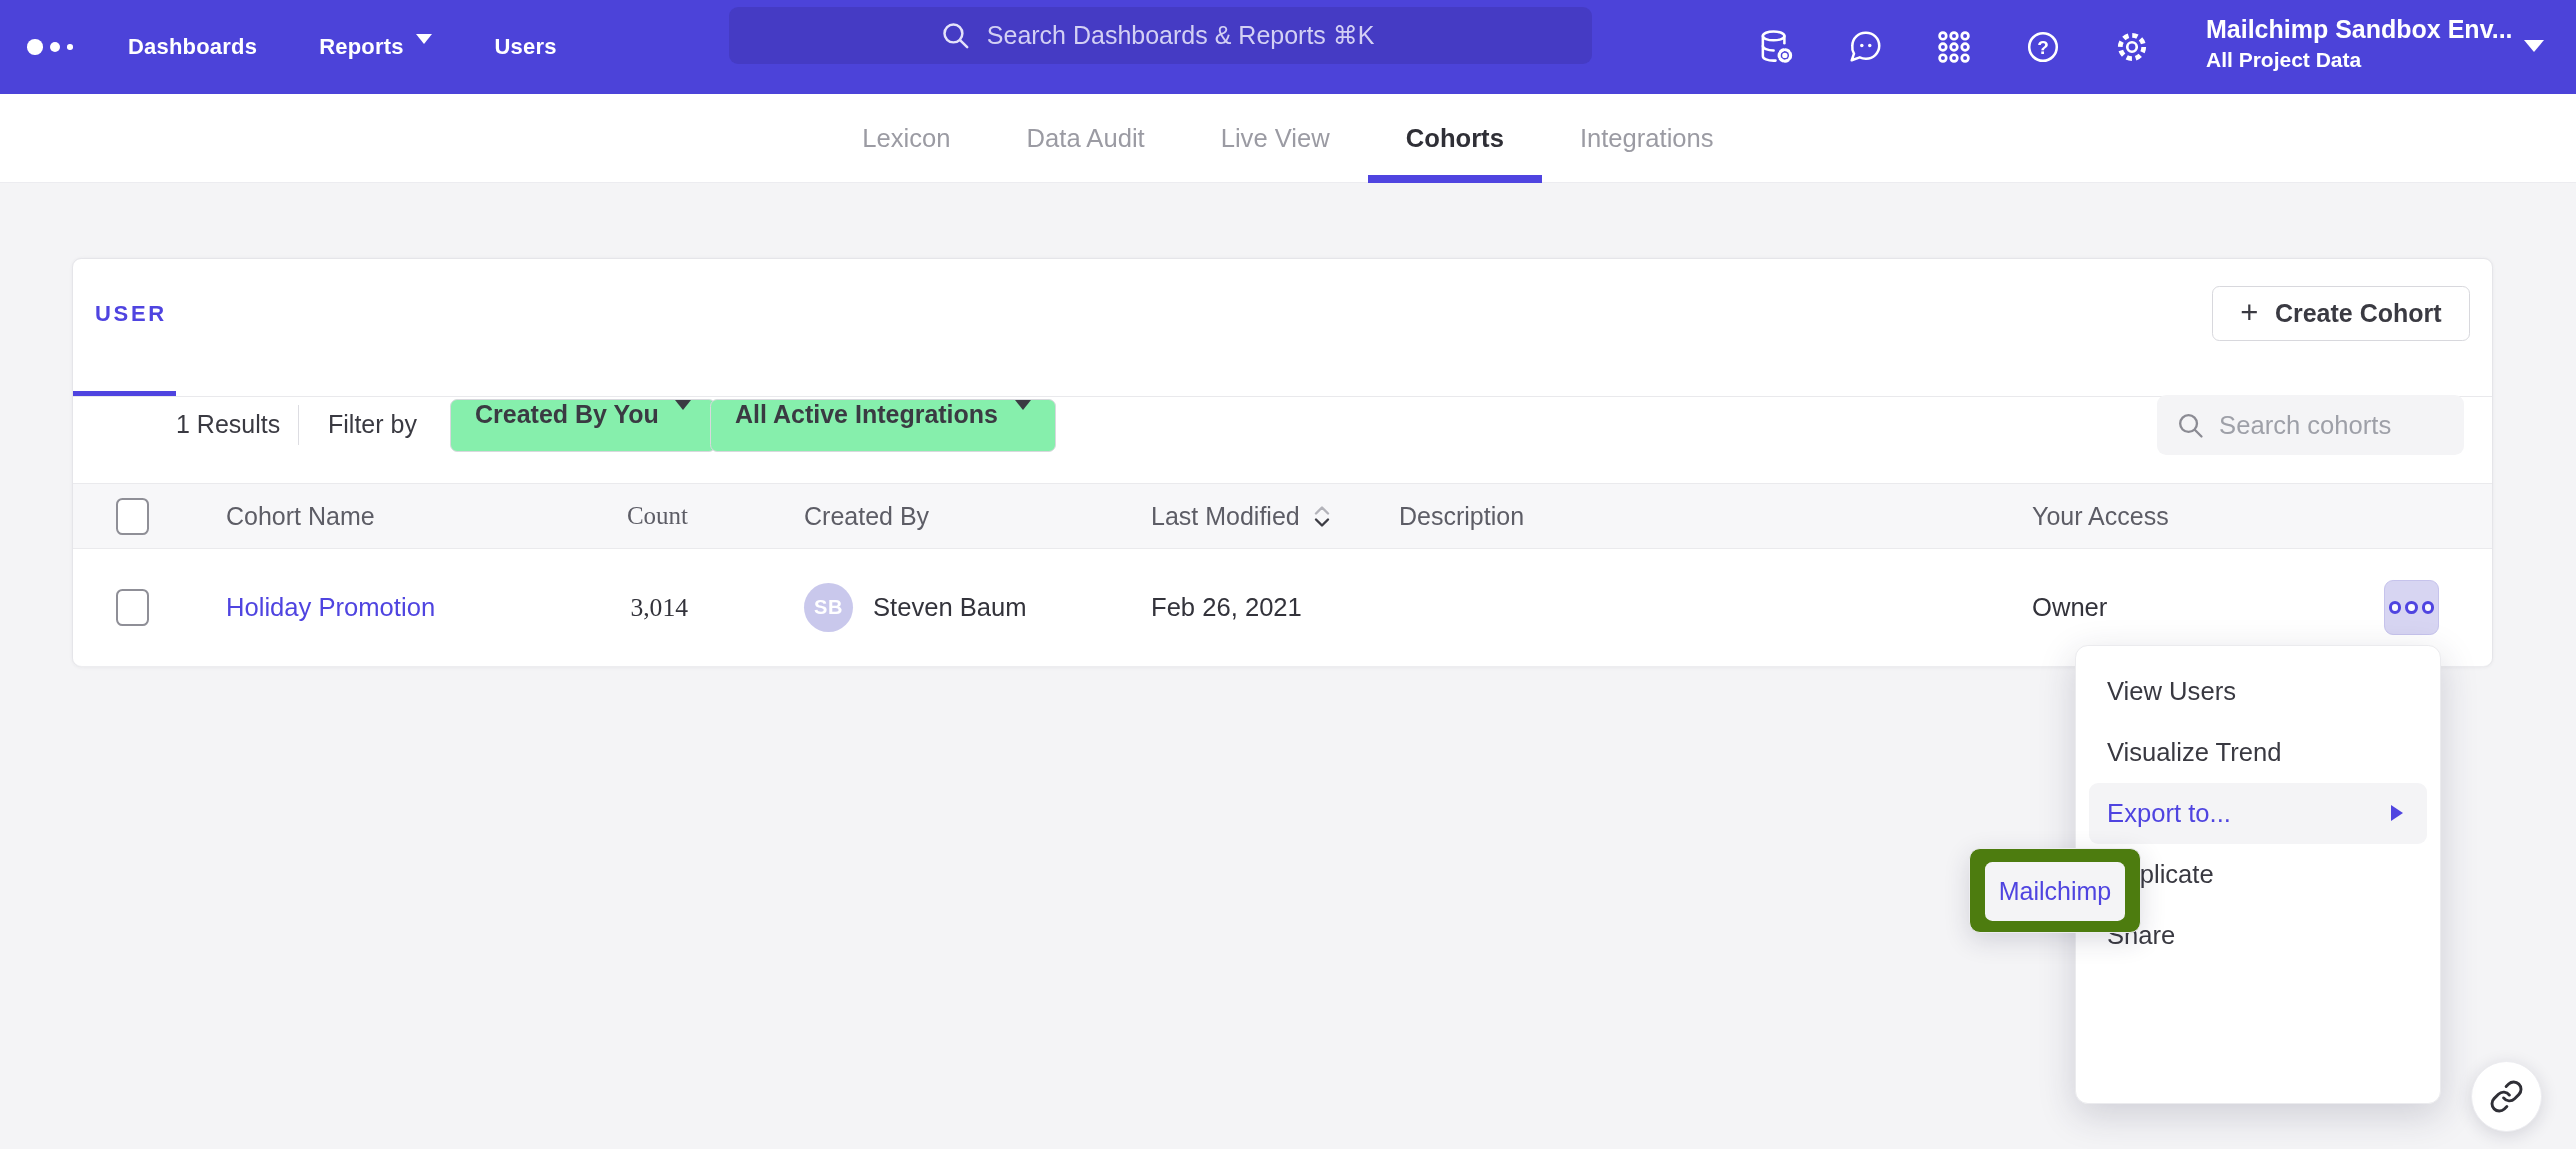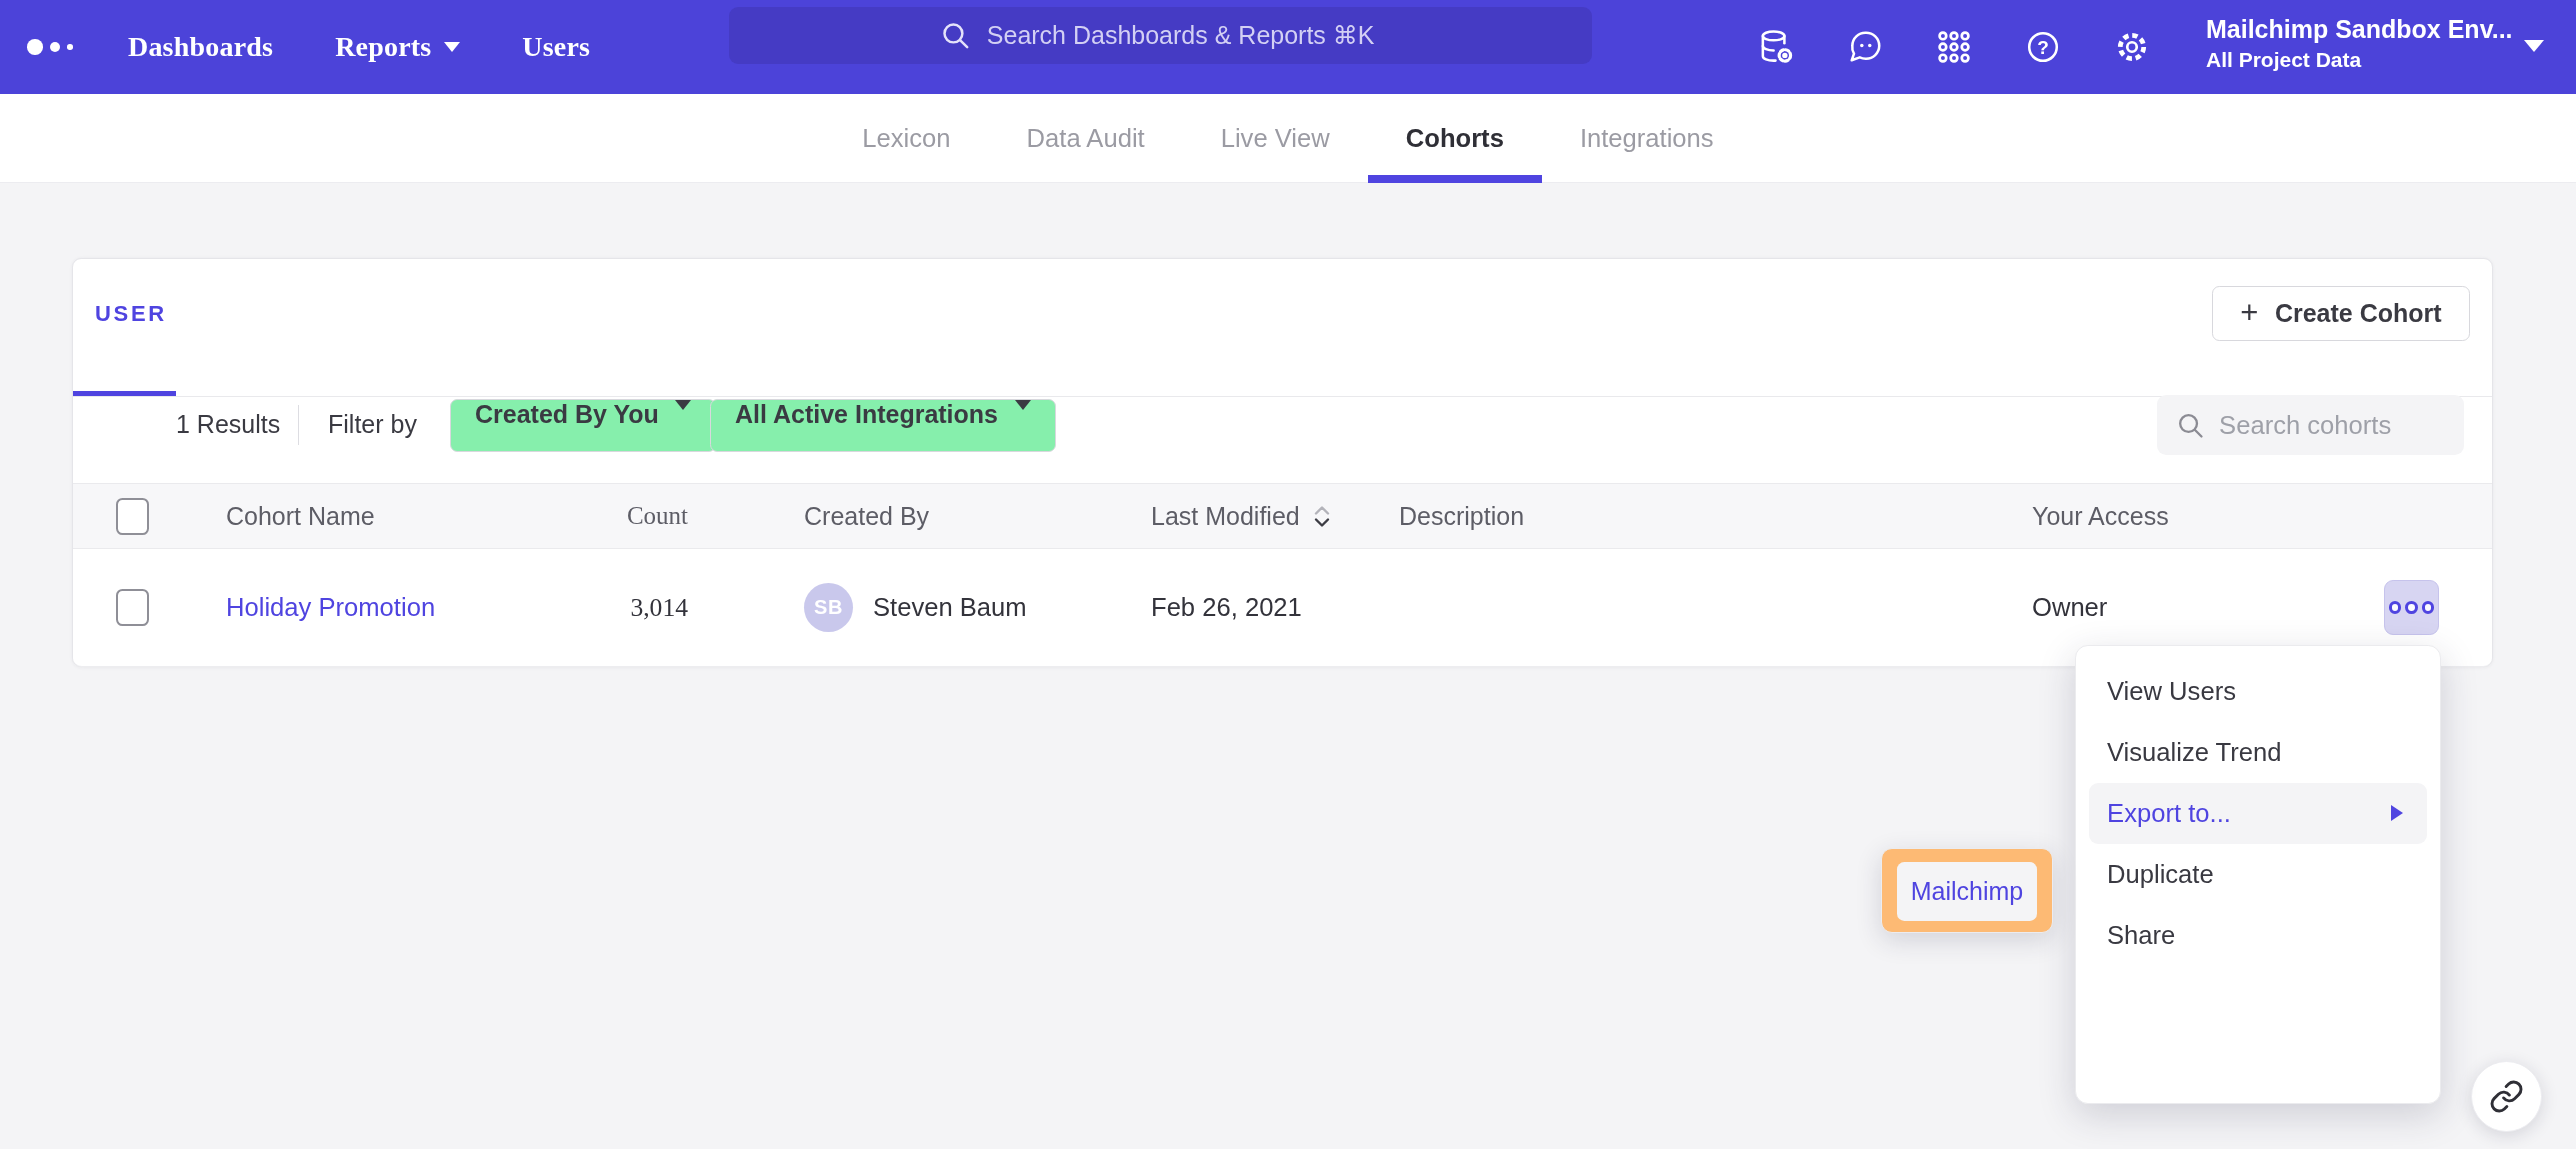--- a/index.html
+++ b/index.html
@@ -11,22 +11,22 @@
   }
 
   
   .topnav { position: absolute; top: 0; left: 0; width: 2576px; height: 94px;
     background: #4c43d9; display: flex; align-items: center; z-index: 30; }
   .logo { position: absolute; left: 27.4px; top: 0; height: 94px; display: flex; align-items: center; gap: 7.3px; }
   .logo .d1 { width: 15.5px; height: 15.5px; border-radius: 50%; background: #fff; }
   .logo .d2 { width: 10px; height: 10px; border-radius: 50%; background: #fff; }
   .logo .d3 { width: 5.5px;  height: 5.5px;  border-radius: 50%; background: #fff; }
   .topnav-links { position: absolute; left: 128px; top: 0; height: 94px; display: flex; align-items: center; gap: 62px; }
-  .topnav-link { color: #fff; font-size: 28px; font-weight: 700; letter-spacing: 0.2px;
-    display: flex; align-items: center; gap: 12.8px; cursor: pointer; font-family: Liberation Serif, serif; }
+  .topnav-link { color: #fff; font-size: 22px; font-weight: 700; letter-spacing: 0.2px;
+    display: flex; gap: 12.8px; cursor: pointer; }
   .caret-down-w { width: 0; height: 0; border-left: 8.2px solid transparent; border-right: 8.2px solid transparent; border-top: 10px solid #fff; }
   .topnav-search { position: absolute; left: 729px; top: 7.3px; width: 863px; height: 57px;
     background: #453bc4; border-radius: 9.1px; display: flex; align-items: center; justify-content: center; gap: 14.6px; }
   .topnav-search svg { flex: 0 0 auto; }
   .topnav-search input { width: 395px; background: transparent; border: none; outline: none;
     font-family: "Liberation Sans", sans-serif; font-size: 25px; color: #e8e6fb; }
   .topnav-search input::placeholder { color: #d3d0f4; opacity: 1; }
   .topnav-icons { position: absolute; left: 1757px; top: 0; height: 94px; display: flex; align-items: center; gap: 51px; }
   .icon-btn { width: 38px; height: 38px; display: flex; align-items: center; justify-content: center; cursor: pointer; }
   .project-switcher { position: absolute; left: 2206px; top: 0; height: 94px; width: 370px; cursor: pointer; }
@@ -101,21 +101,21 @@
   .context-menu { position: absolute; left: 2075px; top: 645px; width: 366px; height: 459px; background: #fff;
     border: 0.9px solid #ebebee; border-radius: 12.8px; box-shadow: 0 11px 37px rgba(40,40,70,.18);
     padding: 14.6px 0; z-index: 50; display: flex; flex-direction: column; }
   .menu-item { height: 61px; display: flex; align-items: center; padding-left: 31px;
     font-size: 25.6px; color: #393941; cursor: pointer; }
   .menu-item.highlighted { margin: 0 12.8px; padding-left: 18.3px; background: #f4f4f6; border-radius: 9.1px;
     color: #4f44e0; position: relative; }
   .submenu-arrow { position: absolute; right: 24px; top: 50%; transform: translateY(-50%);
     width: 0; height: 0; border-top: 8.2px solid transparent; border-bottom: 8.2px solid transparent; border-left: 12px solid #4f44e0; }
 
-  .export-submenu { position: absolute; left: 1881px; top: 848px; width: 172px; height: 85px; background: #fdba74;
+  .export-submenu { position: absolute; left: 1969px; top: 848px; width: 172px; height: 85px; background: #4d7c0f;
     border: 0.9px solid #ececef; border-radius: 11px; box-shadow: 0 7.3px 25.6px rgba(40,40,70,.16);
     padding: 12.8px 14.6px; z-index: 60; }
   .submenu-item { width: 100%; height: 59px; background: #f4f4f6; border-radius: 7.3px;
     display: flex; align-items: center; justify-content: center; font-size: 25px; color: #4f44e0; cursor: pointer; }
 
   
   .fab-link { position: absolute; left: 2471px; top: 1061px; width: 71px; height: 71px; border-radius: 50%;
     background: #fff; border: 0.9px solid #ececf0; box-shadow: 0 3.7px 16.5px rgba(30,30,60,.14);
     display: flex; align-items: center; justify-content: center; cursor: pointer; z-index: 40; }
 </style>

